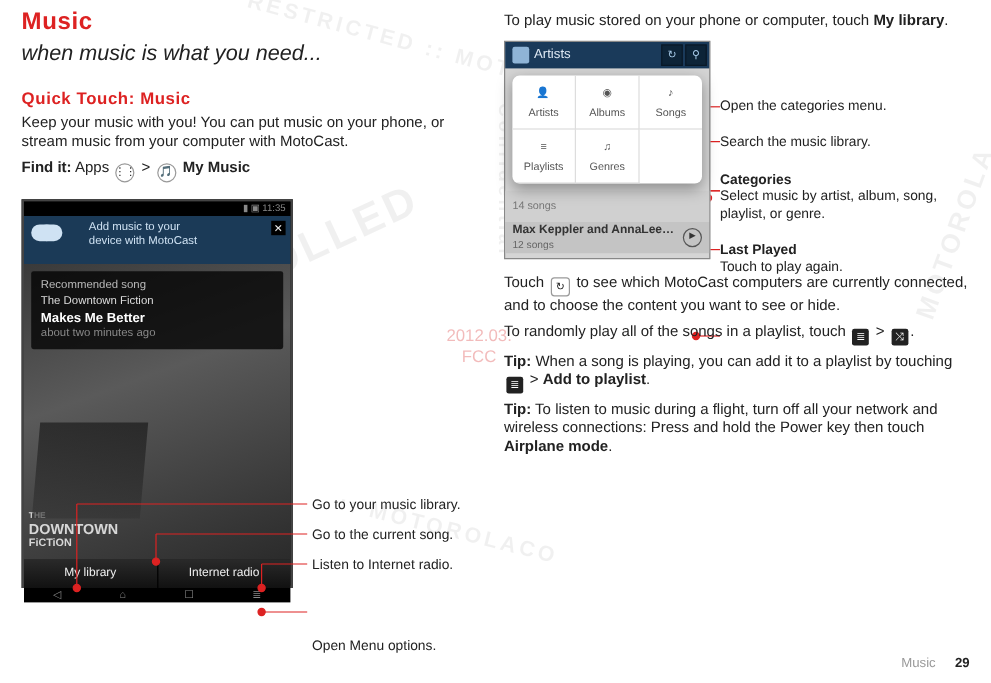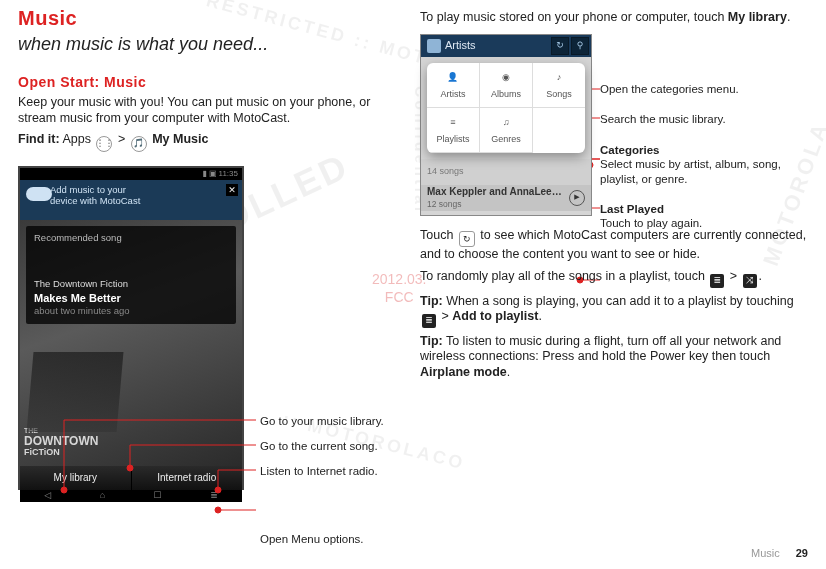--- a/index.html
+++ b/index.html
@@ -89,21 +89,21 @@
     gap: 2px;
     padding: 0 4px;
   }
   .statusbar span { color: #888; font-size: 8px; }
   .banner {
     position: relative;
     height: 32px;
     background: #1b3a57;
     color: #cfe2f3;
     font-size: 9.5px;
-    padding: 4px 22px 4px 30px;
+    padding: 4px 22px 4px 54px;
     line-height: 1.2;
   }
   .banner .cloud {
     position: absolute; left: 6px; top: 7px;
     width: 20px; height: 14px; background: #cfe2f3; border-radius: 50%/70%;
     box-shadow: 6px 0 0 #cfe2f3;
   }
   .banner .close {
     position: absolute; right: 4px; top: 4px;
     width: 12px; height: 12px; background: #000; color: #eee;
@@ -136,21 +136,21 @@
   .rec-card {
     margin: 6px;
     background: rgba(0,0,0,0.75);
     border-radius: 2px;
     padding: 6px 8px;
     color: #ddd;
     font-size: 9.5px;
     line-height: 1.35;
   }
   .rec-card .t1 { color: #bbb; }
-  .rec-card .t2 { color: #ddd; margin-top: 33px; }
+  .rec-card .t2 { color: #ddd; }
   .rec-card .t3 { color: #fff; font-weight: bold; font-size: 11px; }
   .rec-card .t4 { color: #888; }
   .nowplaying {
     height: 22px;
     background: linear-gradient(#222,#111);
     color: #ddd;
     font-size: 10px;
     text-align: center;
     line-height: 22px;
   }
@@ -297,21 +297,21 @@
 
 <div class="center-stamp">
   <span>2012.03.</span><br>
   <span>FCC</span>
 </div>
 
 <div class="col-left">
   <h1 class="section-title">Music</h1>
   <div class="tagline">when music is what you need...</div>
 
-  <h2 class="quick-start">Open Start: Music</h2>
+  <h2 class="quick-start">Quick Touch: Music</h2>
   <div class="body-text">Keep your music with you! You can put music on your phone, or stream music from your computer with MotoCast.</div>
 
   <div class="body-text">
     <span class="bold">Find it:</span>
     <span>Apps</span>
     <span class="icon-inline">⋮⋮</span>
     <span>&gt;</span>
     <span class="icon-inline">🎵</span>
     <span class="bold">My Music</span>
   </div>

